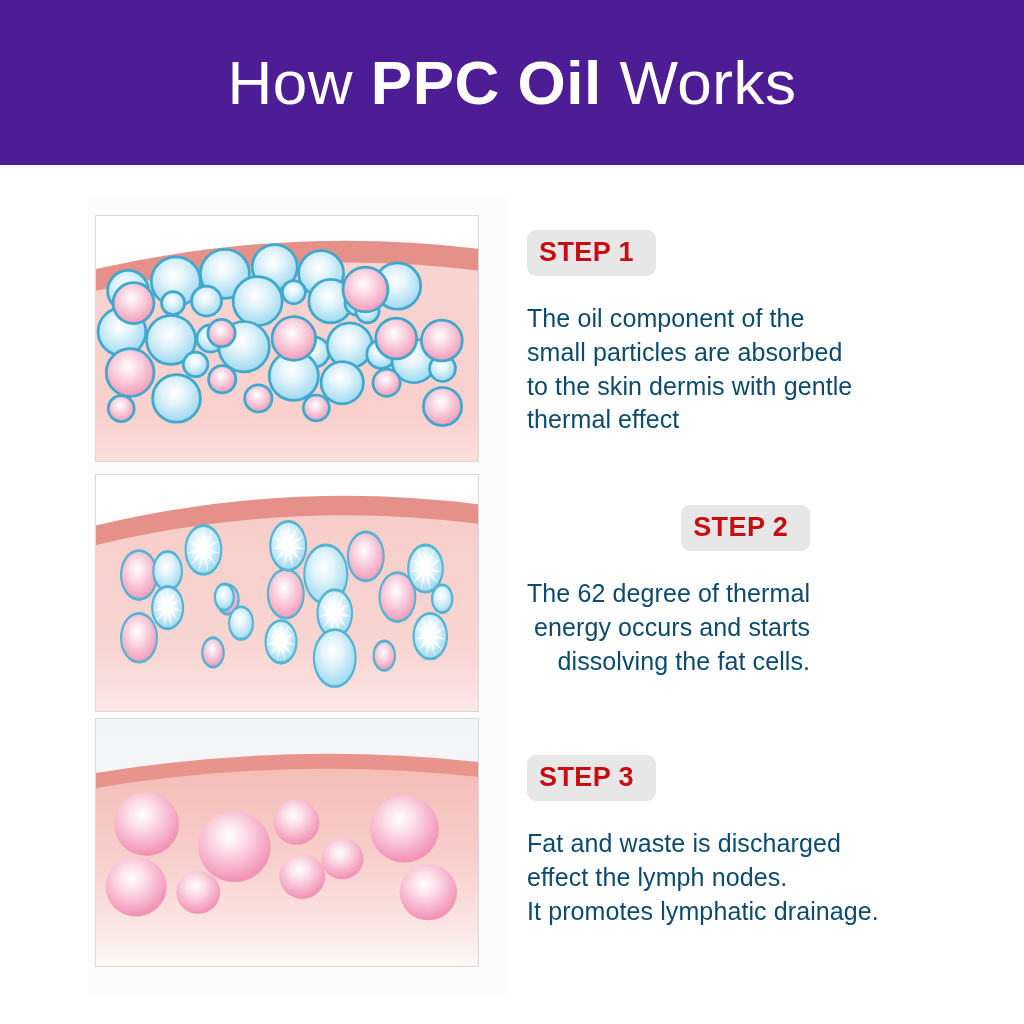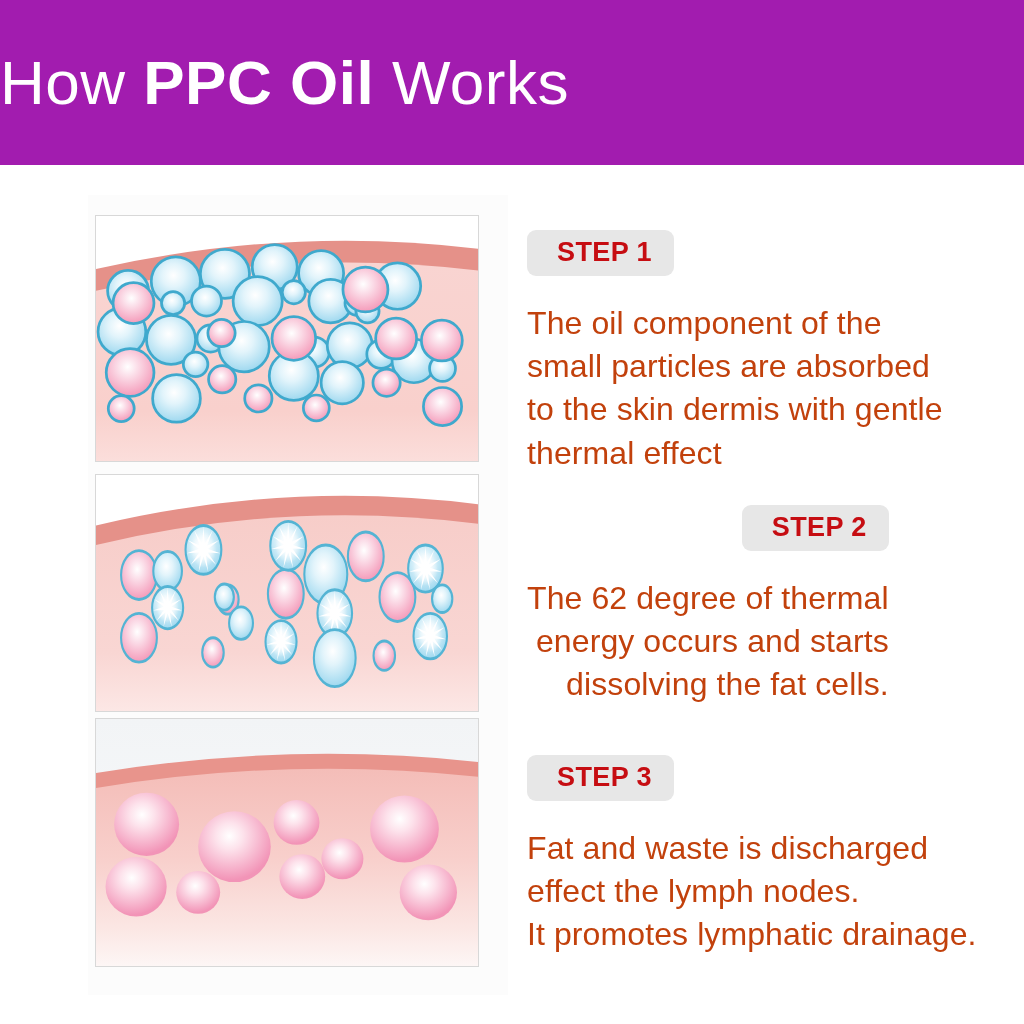--- a/index.html
+++ b/index.html
@@ -6,22 +6,22 @@
   body{
     width:1024px;height:1024px;
     background:#ffffff;
     font-family:"Liberation Sans", sans-serif;
     overflow:hidden;
     position:relative;
   }
   
   .header{
     position:absolute;left:0;top:0;width:1024px;height:165px;
-    background:#a21caf;
-    display:flex;align-items:center;justify-content:flex-start;
+    background:#4c1d95;
+    display:flex;align-items:center;justify-content:center;
   }
   .header-title{
     color:#ffffff;
     font-size:62px;
     font-weight:300;
     letter-spacing:0.5px;
     white-space:nowrap;
     line-height:1;
   }
   .header-title .strong{font-weight:800;}
@@ -48,31 +48,31 @@
   .panel svg{display:block;width:100%;height:100%;}
   
   .step{position:absolute;left:527px;}
   #step-1{top:65px;}
   #step-2{top:340px;text-align:right;}
   #step-3{top:590px;}
   .badge{
     display:inline-block;
     background:#e7e7e7;
     border-radius:9px;
-    padding:9px 22px 10px 30px;
+    padding:9px 22px 10px 12px;
     color:#c60d12;
     font-size:27px;
     font-weight:700;
     letter-spacing:0.4px;
     line-height:1;
   }
   .body-text{
     margin-top:26px;
-    color:#c2410c;
-    font-size:32px;
+    color:#0c4a6e;
+    font-size:25px;
     line-height:1.35;
     font-weight:400;
     white-space:pre-line;
     letter-spacing:0.1px;
   }
 </style>
 </head>
 <body>
 
 <div class="header">

